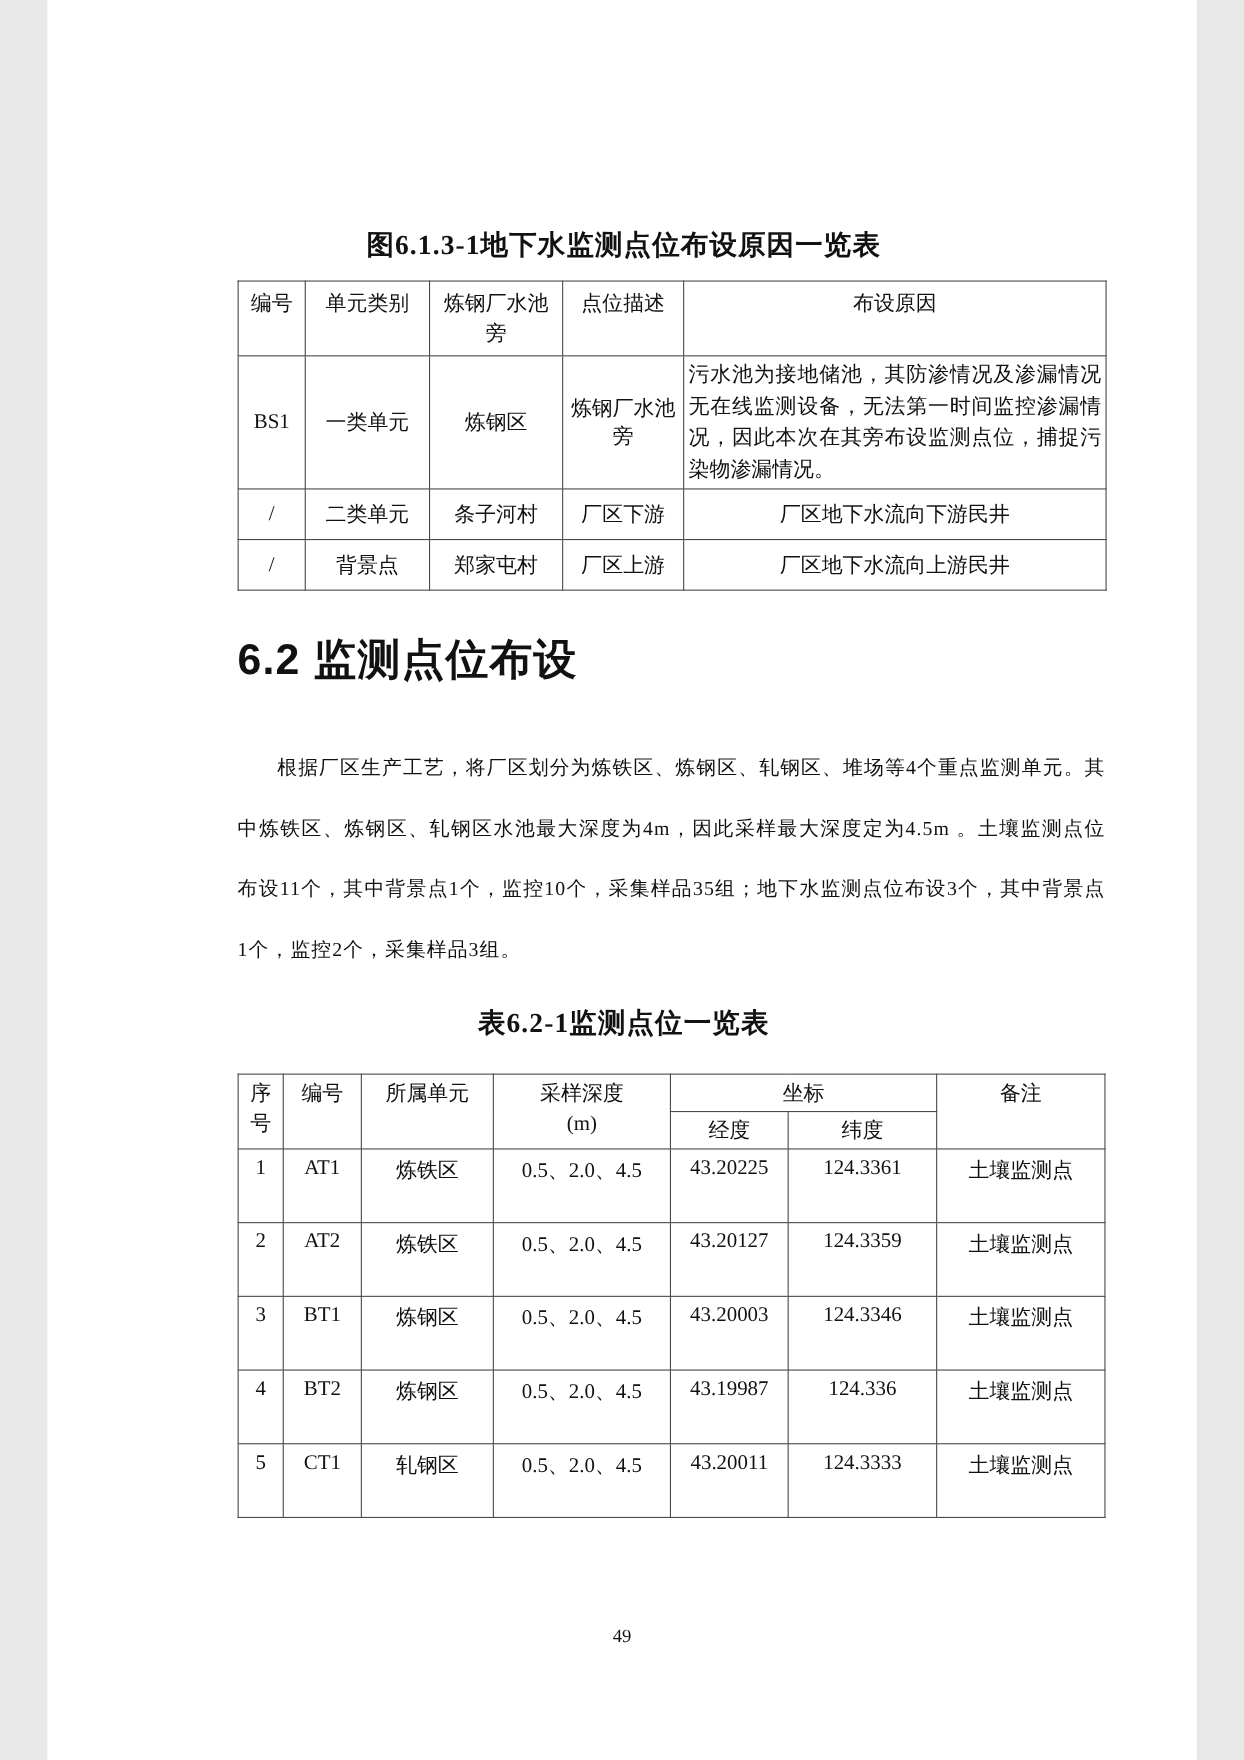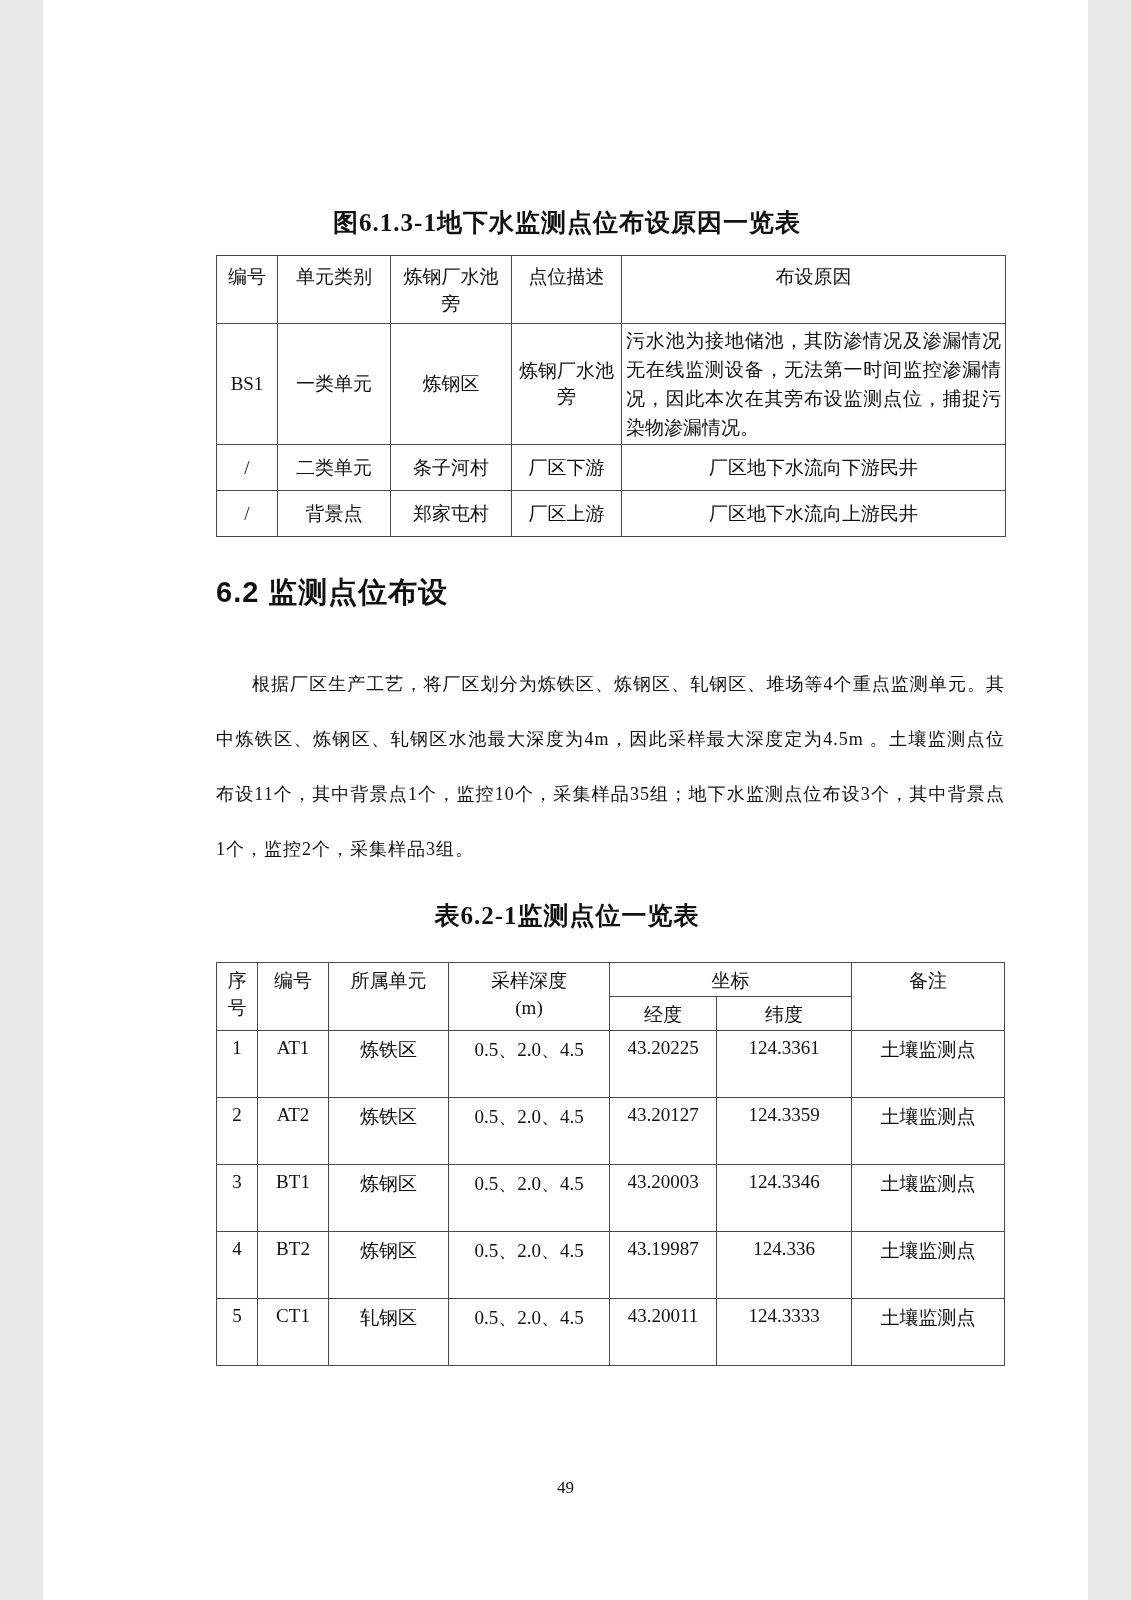--- a/index.html
+++ b/index.html
@@ -45,21 +45,21 @@
   .figure-table td.reason-long {
     text-align: justify;
     text-justify: inter-ideograph;
     line-height: 29px;
     padding: 2px 4px;
   }
   
   .section-heading {
     margin: 36px 0 0 0;
     font-family: "Liberation Sans", "DejaVu Sans", sans-serif;
-    font-size: 29px;
+    font-size: 39px;
     font-weight: bold;
     letter-spacing: 1px;
   }
   .body-para {
     margin: 44px 0 0 0;
     width: 789px;
     font-size: 18px;
     line-height: 55px;
     text-align: justify;
     text-justify: inter-ideograph;

